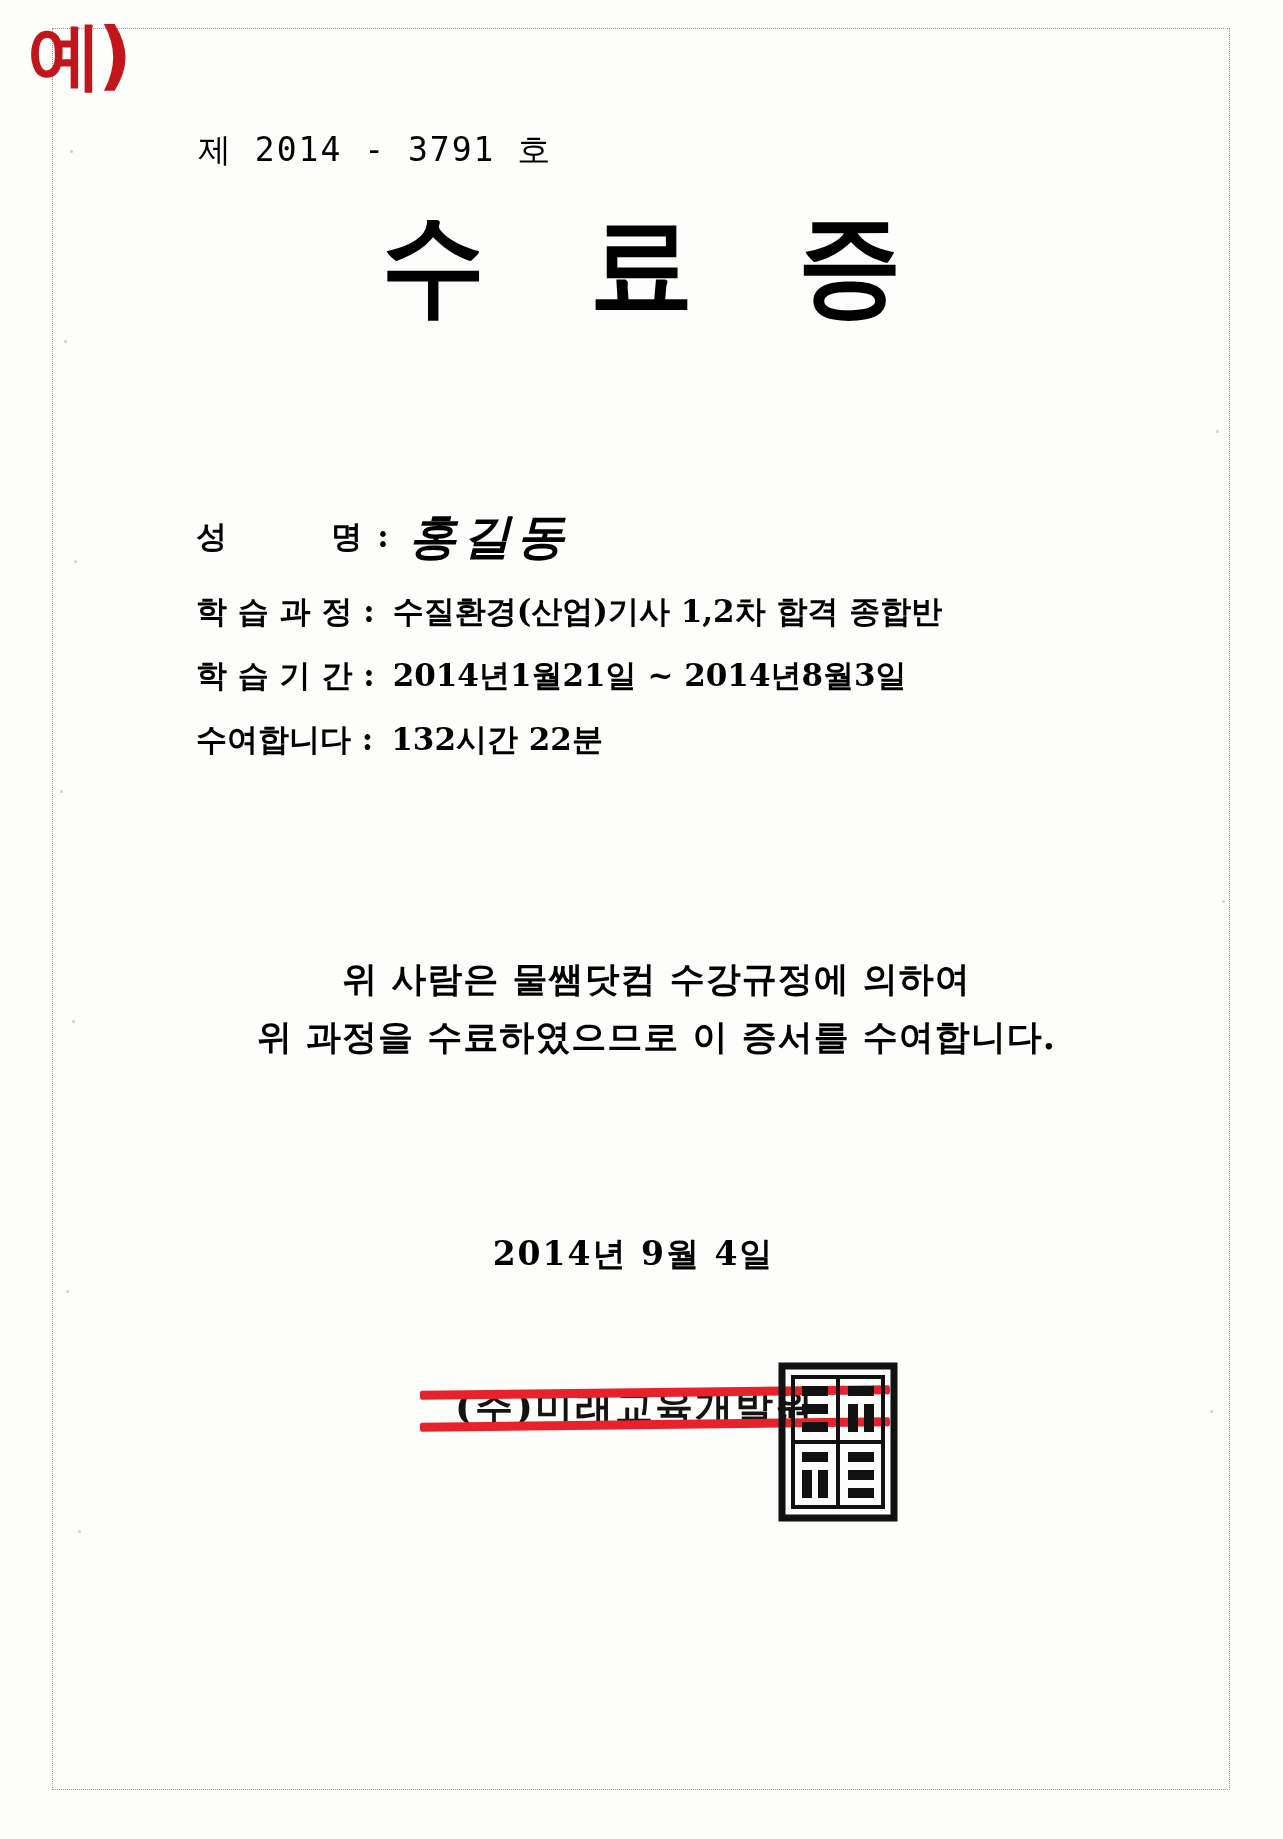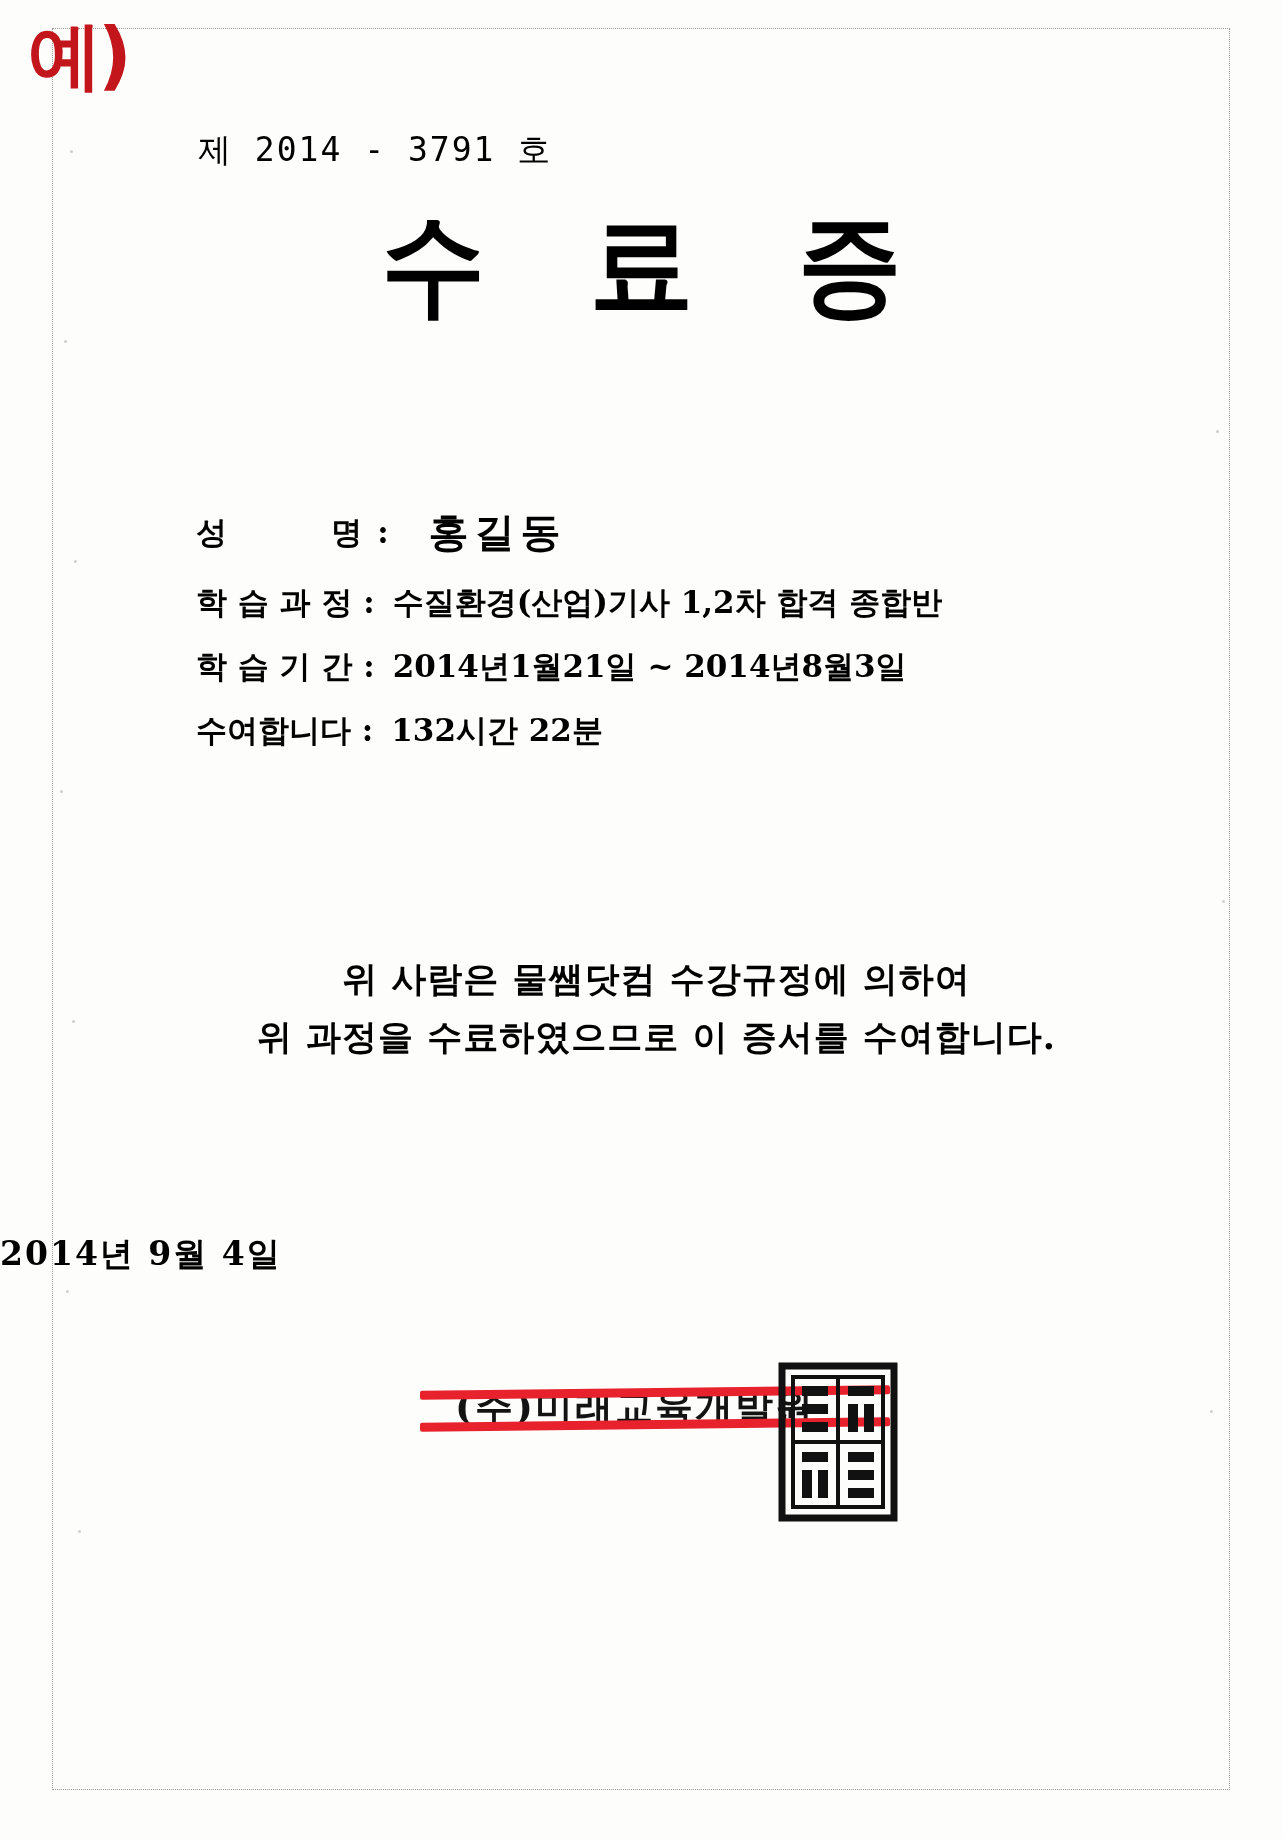--- a/index.html
+++ b/index.html
@@ -88,23 +88,24 @@
     white-space: pre;
     font-weight: bold;
   }
   .field-value {
     margin-left: 18px;
     font-weight: bold;
     letter-spacing: 0px;
   }
   .field-row.name .field-label { letter-spacing: 2px; }
   .field-row.name .field-value {
-    font-size: 40px;
+    font-size: 48px;
     letter-spacing: 6px;
-    margin-left: 38px;
+    margin-left: 18px;
+    font-style: italic;
   }
   .field-row.rrn .field-value {
     font-size: 33px;
     letter-spacing: 2px;
     margin-left: 22px;
   }
 
   .statement {
     position: absolute;
     left: 150px;
@@ -119,21 +120,21 @@
   .statement .line2 {
     display: block;
     letter-spacing: 1px;
   }
 
   .issue-date {
     position: absolute;
     left: 0;
     right: 16px;
     top: 1232px;
-    text-align: left;
+    text-align: center;
     font-size: 33px;
     font-weight: bold;
     letter-spacing: 2px;
   }
 
   
   .issuer-wrap {
     position: absolute;
     left: 0;
     right: 0;

